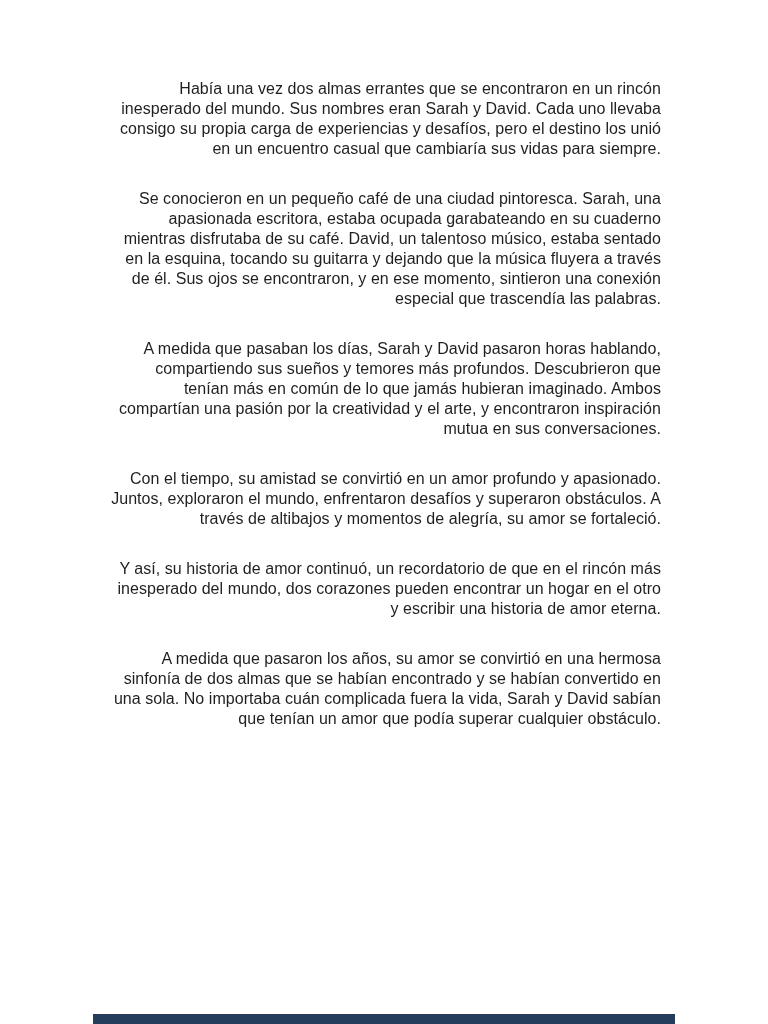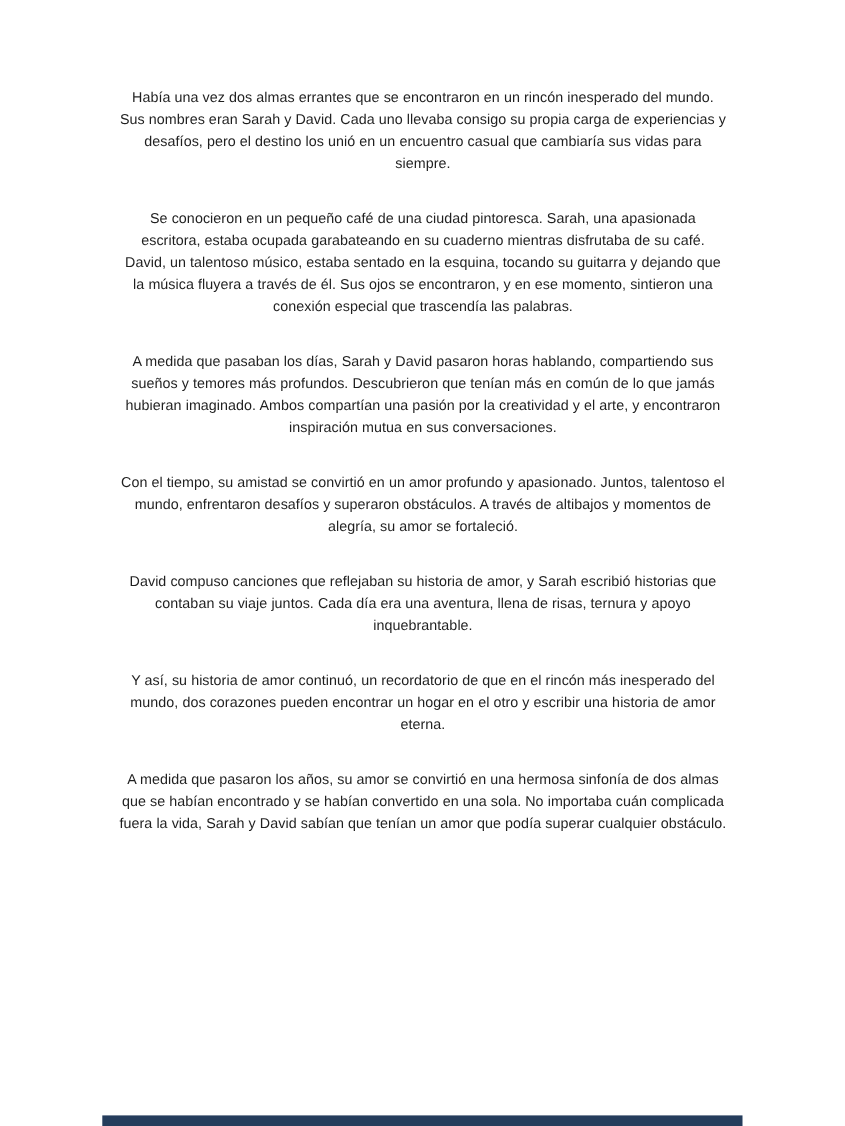--- a/index.html
+++ b/index.html
@@ -19,42 +19,41 @@
   }
   .content {
     position: absolute;
     top: 79px;
     left: 108px;
     width: 553px;
     color: #1f1f1f;
   }
   .content p {
     margin: 0 0 30px 0;
-    font-size: 13px;
+    font-size: 16px;
     line-height: 20px;
     letter-spacing: 0.05px;
     color: #1f1f1f;
-    text-align: center;
+    text-align: right;
   }
   .footer-bar {
     position: absolute;
     bottom: 0;
     left: 93px;
     width: 582px;
     height: 10px;
     background: #253d5c;
   }
 </style>
 </head>
 <body>
 
 <div class="page">
   <div class="content">
     <p>Había una vez dos almas errantes que se encontraron en un rincón inesperado del mundo. Sus nombres eran Sarah y David. Cada uno llevaba consigo su propia carga de experiencias y desafíos, pero el destino los unió en un encuentro casual que cambiaría sus vidas para siempre.</p>
     <p>Se conocieron en un pequeño café de una ciudad pintoresca. Sarah, una apasionada escritora, estaba ocupada garabateando en su cuaderno mientras disfrutaba de su café. David, un talentoso músico, estaba sentado en la esquina, tocando su guitarra y dejando que la música fluyera a través de él. Sus ojos se encontraron, y en ese momento, sintieron una conexión especial que trascendía las palabras.</p>
     <p>A medida que pasaban los días, Sarah y David pasaron horas hablando, compartiendo sus sueños y temores más profundos. Descubrieron que tenían más en común de lo que jamás hubieran imaginado. Ambos compartían una pasión por la creatividad y el arte, y encontraron inspiración mutua en sus conversaciones.</p>
-    <p>Con el tiempo, su amistad se convirtió en un amor profundo y apasionado. Juntos, talentoso el mundo, enfrentaron desafíos y superaron obstáculos. A través de altibajos y momentos de alegría, su amor se fortaleció.</p>
-    <p>David compuso canciones que reflejaban su historia de amor, y Sarah escribió historias que contaban su viaje juntos. Cada día era una aventura, llena de risas, ternura y apoyo inquebrantable.</p>
+    <p>Con el tiempo, su amistad se convirtió en un amor profundo y apasionado. Juntos, exploraron el mundo, enfrentaron desafíos y superaron obstáculos. A través de altibajos y momentos de alegría, su amor se fortaleció.</p>
     <p>Y así, su historia de amor continuó, un recordatorio de que en el rincón más inesperado del mundo, dos corazones pueden encontrar un hogar en el otro y escribir una historia de amor eterna.</p>
     <p>A medida que pasaron los años, su amor se convirtió en una hermosa sinfonía de dos almas que se habían encontrado y se habían convertido en una sola. No importaba cuán complicada fuera la vida, Sarah y David sabían que tenían un amor que podía superar cualquier obstáculo.</p>
   </div>
   <div class="footer-bar"></div>
 </div>
 
 </body></html>

